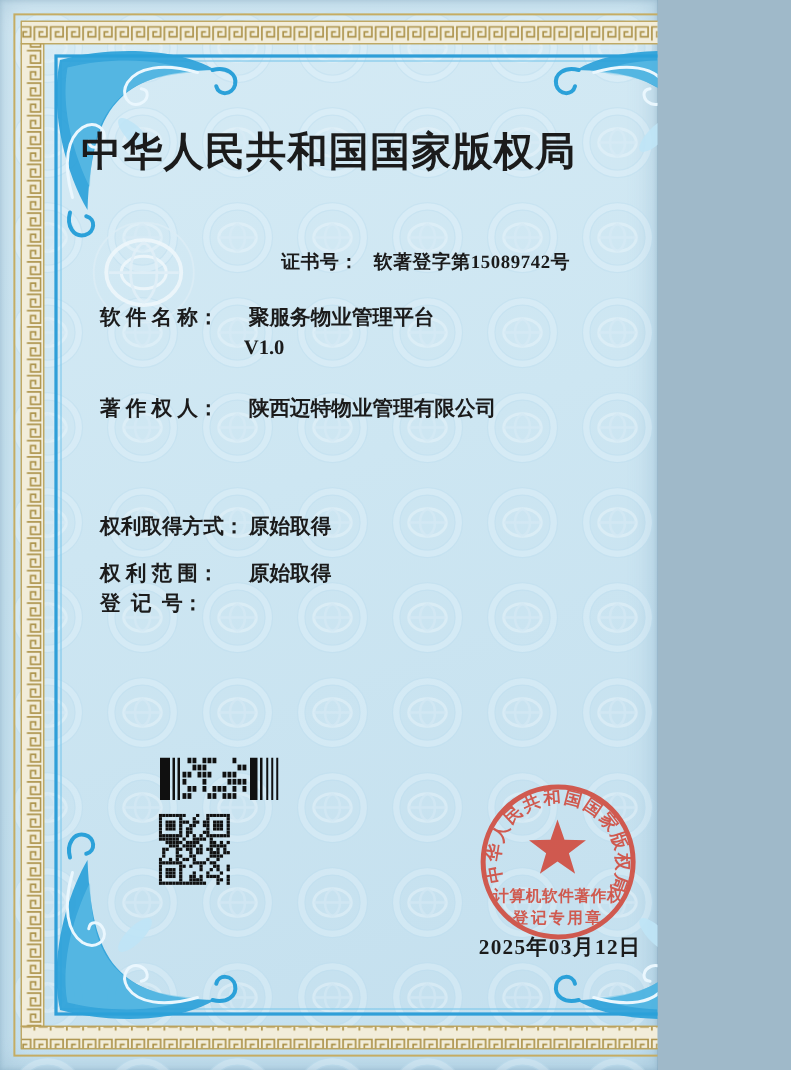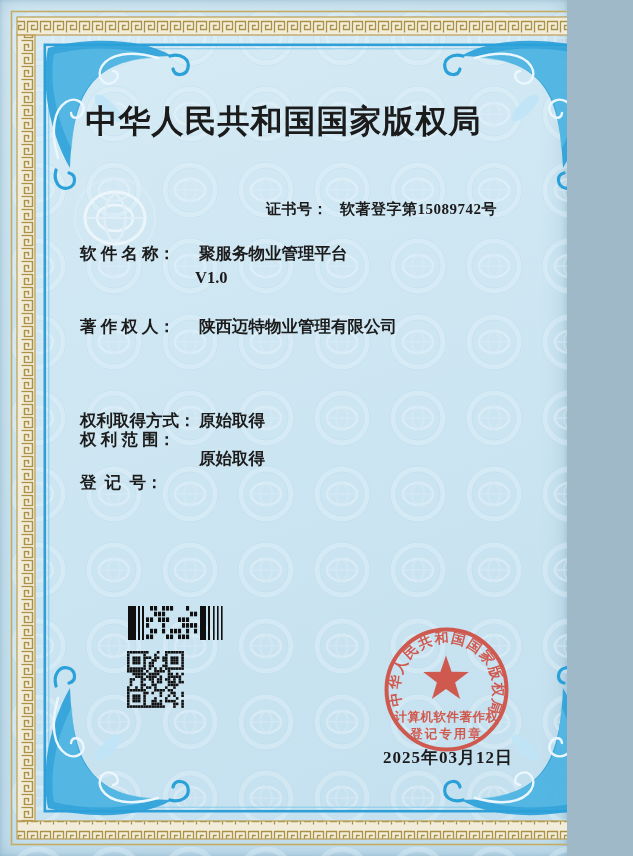--- a/index.html
+++ b/index.html
@@ -1,17 +1,17 @@
 <!DOCTYPE html>
 <html><head>
 <meta charset="utf-8">
 <style>
   html,body{margin:0;padding:0;background:#9fb9c9;}
   .page{
-    position:relative;width:567px;height:856px;overflow:hidden;
+    position:relative;width:526px;height:856px;overflow:hidden;
     background:linear-gradient(160deg,#d6ebf5 0%,#cde6f2 45%,#c3dfee 100%);
     font-family:"Liberation Serif","DejaVu Serif",serif;
     color:#1b1b1b;
     box-shadow:inset 0 0 22px rgba(96,144,175,.38), inset 0 0 4px rgba(70,110,140,.25);
     text-decoration:underline;
   }
   .frame{position:absolute;left:0;top:0;}
   .abs{position:absolute;}
   .title{
     left:0;right:0;text-align:center;font-weight:700;font-size:32px;
@@ -113,21 +113,21 @@
   <div class="abs field-label" style="top:243px;">软 件 名 称：</div>
   <div class="abs field-value" style="top:243px;">聚服务物业管理平台</div>
   <div class="abs field-value" style="top:268px;left:195px;">V1.0</div>
 
   <div class="abs field-label" style="top:316px;">著 作 权 人：</div>
   <div class="abs field-value" style="top:316px;">陕西迈特物业管理有限公司</div>
 
   <div class="abs field-label" style="top:410px;text-align:right;">权利取得方式：</div>
   <div class="abs field-value" style="top:410px;">原始取得</div>
 
-  <div class="abs field-label" style="top:429px;">权 利 范 围：</div>
+  <div class="abs field-label" style="top:448px;">权 利 范 围：</div>
   <div class="abs field-value" style="top:448px;">原始取得</div>
 
   <div class="abs field-label" style="top:472px;">登  记  号：</div>
 
 
   <svg class="barcode-svg" id="barcode" style="left:128px;top:606px;" width="97" height="34" viewBox="0 0 97 34">
       <rect x="0" y="0" width="8" height="34" fill="#101010"></rect>
       <rect x="10" y="0" width="2" height="34" fill="#101010"></rect>
       <rect x="14" y="0" width="2" height="34" fill="#101010"></rect>
       <rect x="22" y="0" width="3.1" height="4.6" fill="#101010"></rect>

